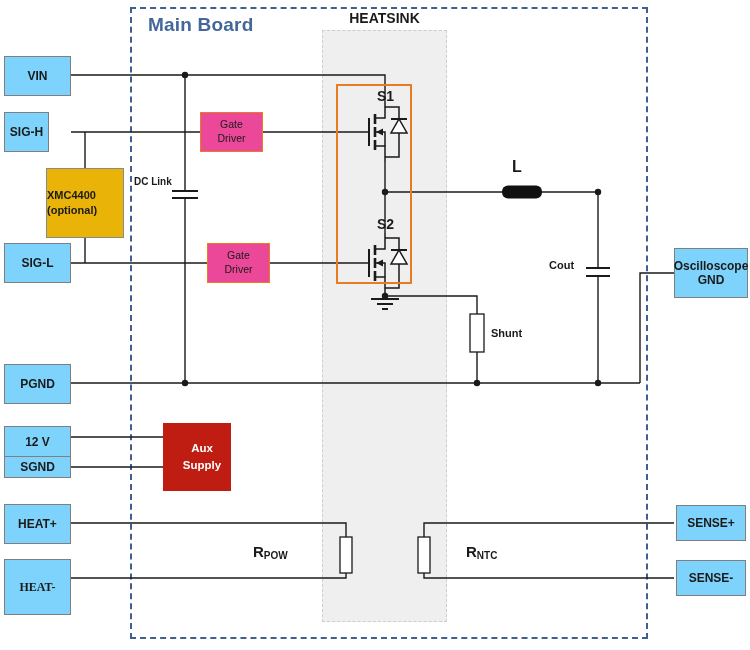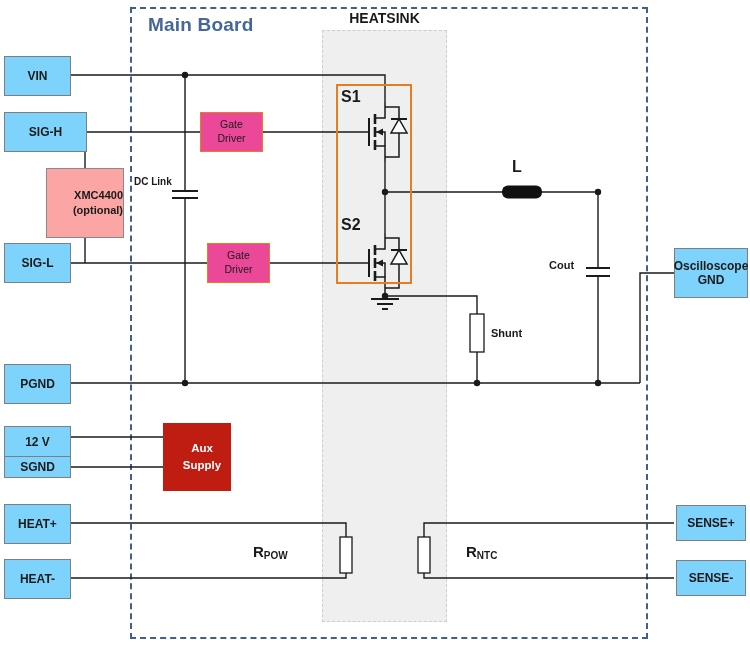--- a/index.html
+++ b/index.html
@@ -21,34 +21,34 @@
                  color:#44679b; letter-spacing:0.2px;text-align:right; }
 
   .heatsink-title { position:absolute; left:322px; top:10px; width:125px; text-align:center;
                     font-size:14px; font-weight:bold; }
 
   .gdriver { position:absolute; background:#ec4899; border:1.5px solid #e87d1e;
              display:flex; flex-direction:column; align-items:center; justify-content:center;
              font-size:10.5px; line-height:1.3; }
 
   .xmc { position:absolute; left:46px; top:168px; width:78px; height:70px;
-         background:#fca5a5; border:1px solid #8a8a8a;
-         display:flex; flex-direction:column; align-items:flex-end; justify-content:center;
+         background:#eab308; border:1px solid #8a8a8a;
+         display:flex; flex-direction:column; align-items:flex-start; justify-content:center;
          font-size:11px; font-weight:bold; line-height:1.35; }
 
   .aux { position:absolute; left:163px; top:423px; width:68px; height:68px;
          background:#bf1c12; color:#ffffff; font-weight:bold; font-size:11.5px;
          display:flex; flex-direction:column; align-items:center; justify-content:center;
          line-height:1.5;padding-left:10px; }
 
   .mosfet-frame { position:absolute; left:336px; top:84px; width:76px; height:200px;
                   border:2px solid #e87d1e; background:transparent; }
 
   .lbl { position:absolute; font-weight:bold; }
-  .lbl-s { font-size:16px; }
+  .lbl-s { font-size:14px;margin-left:36px; }
   .lbl-m { font-size:11px; }
   .dclink-lbl { position:absolute; left:134px; top:176px; font-size:10px; font-weight:600; }
   .rsub { font-size:10px; vertical-align:-2px; font-weight:bold;margin-top:28px; }
   .rbase { font-size:15px; font-weight:bold; }
 
   svg.wires { position:absolute; left:0; top:0; }
 </style>
 </head>
 <body>
 
@@ -127,39 +127,39 @@
   </svg>
 
   <div class="board-title">Main Board</div>
   <div class="heatsink-title">HEATSINK</div>
 
   <div class="mosfet-frame"></div>
 
   <div class="conn" style="left:4px; top:56px;  width:67px; height:40px;">
       <span>VIN</span>
     </div>
-  <div class="conn" style="left:4px; top:112px; width:83px; height:40px;">
+  <div class="conn" style="left:4px; top:112px; width:45px; height:40px;">
       <span>SIG-H</span>
     </div>
   <div class="conn" style="left:4px; top:243px; width:67px; height:40px;">
       <span>SIG-L</span>
     </div>
   <div class="conn" style="left:4px; top:364px; width:67px; height:40px;">
       <span>PGND</span>
     </div>
   <div class="conn" style="left:4px; top:426px; width:67px; height:32px;">
       <span>12 V</span>
     </div>
   <div class="conn" style="left:4px; top:456px; width:67px; height:22px;">
       <span>SGND</span>
     </div>
   <div class="conn" style="left:4px; top:504px; width:67px; height:40px;">
       <span>HEAT+</span>
     </div>
-  <div class="conn" style="left:4px; top:559px; width:67px; height:40px;">
+  <div class="conn" style="left:4px; top:559px; width:67px; height:56px;font-family:Liberation Serif, serif;">
       <span>HEAT-</span>
     </div>
 
   <div class="conn" style="left:676px; top:505px; width:70px; height:36px;">
       <span>SENSE+</span>
     </div>
   <div class="conn" style="left:674px; top:248px; width:74px; height:50px; flex-direction:column;">
     <span>Oscilloscope</span>
     <span>GND</span>
   </div>

